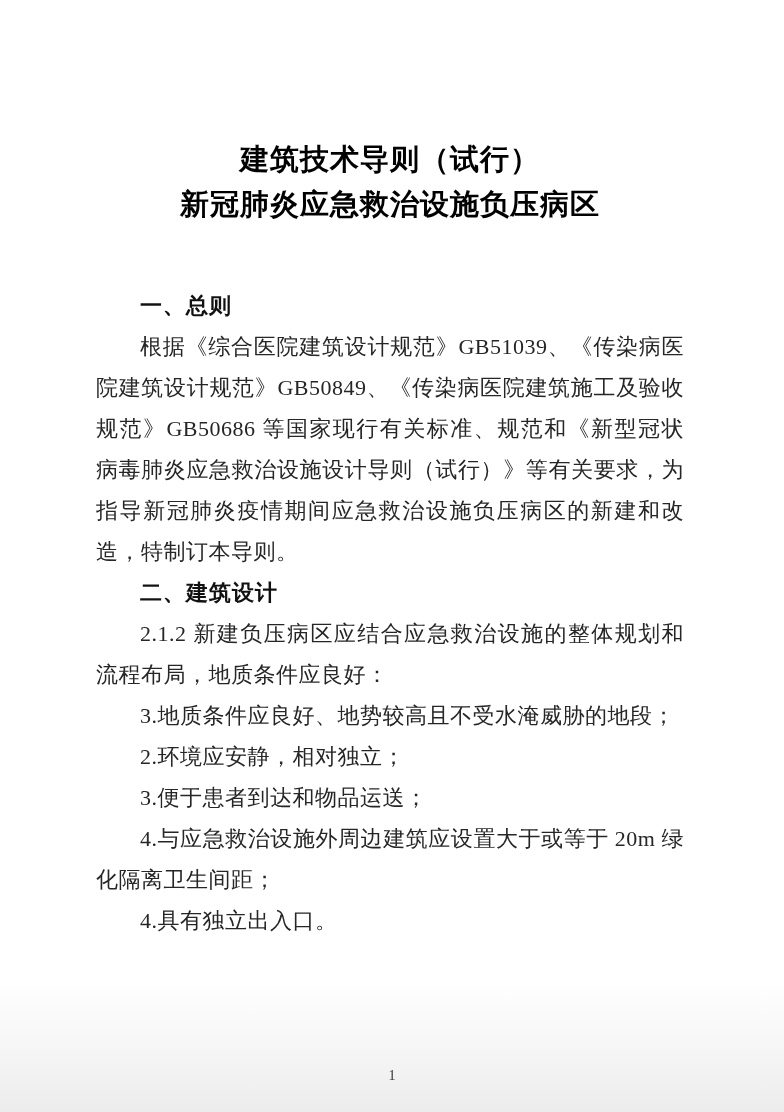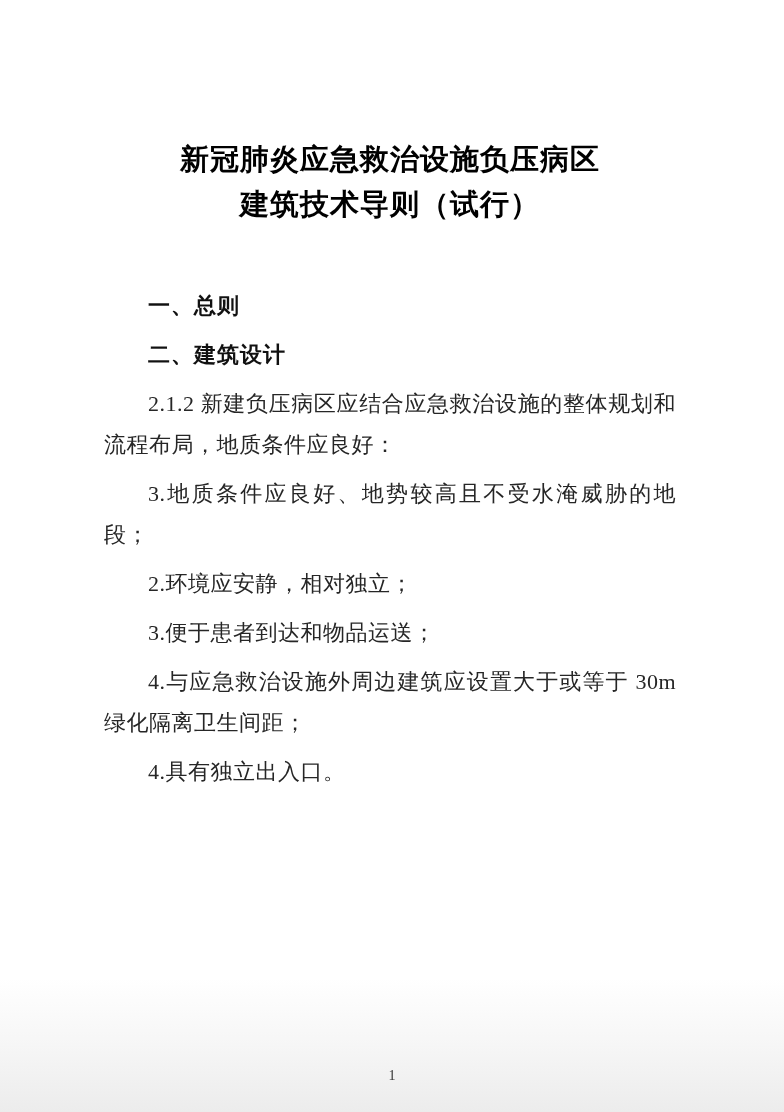--- a/index.html
+++ b/index.html
@@ -26,21 +26,21 @@
   .doc-title {
     margin: 0 0 58px 0;
     text-align: center;
     font-size: 29px;
     line-height: 45px;
     font-weight: 700;
     color: #000000;
     letter-spacing: 1px;
   }
   .blk {
-    margin: 8px;
+    margin: 0;
     font-size: 22px;
     line-height: 41px;
     text-align: justify;
     letter-spacing: 0.5px;
   }
   .h1 {
     font-family: "Liberation Sans", "DejaVu Sans", sans-serif;
     font-weight: 700;
     text-indent: 2em;
     letter-spacing: 1px;
@@ -68,40 +68,41 @@
     color: #333333;
   }
 </style>
 </head>
 <body>
 
 <div class="page">
   <div class="content">
 
     <div class="doc-title">
+      <div>建筑技术导则（试行）</div>
       <div>新冠肺炎应急救治设施负压病区</div>
-      <div>建筑技术导则（试行）</div>
     </div>
 
     <p class="blk h1">一、总则</p>
 
+    <p class="blk p">根据《综合医院建筑设计规范》GB51039、《传染病医院建筑设计规范》GB50849、《传染病医院建筑施工及验收规范》GB50686 等国家现行有关标准、规范和《新型冠状病毒肺炎应急救治设施设计导则（试行）》等有关要求，为指导新冠肺炎疫情期间应急救治设施负压病区的新建和改造，特制订本导则。</p>
 
     <p class="blk h1">二、建筑设计</p>
 
 
 
     <p class="blk p">2.1.2 新建负压病区应结合应急救治设施的整体规划和流程布局，地质条件应良好：</p>
 
     <p class="blk li">3.地质条件应良好、地势较高且不受水淹威胁的地段；</p>
 
     <p class="blk li">2.环境应安静，相对独立；</p>
 
     <p class="blk li">3.便于患者到达和物品运送；</p>
 
-    <p class="blk li">4.与应急救治设施外周边建筑应设置大于或等于 30m 绿化隔离卫生间距；</p>
+    <p class="blk li">4.与应急救治设施外周边建筑应设置大于或等于 20m 绿化隔离卫生间距；</p>
 
     <p class="blk li">4.具有独立出入口。</p>
 
   </div>
 
   <div class="page-footer">
     <span>1</span>
   </div>
 </div>
 

